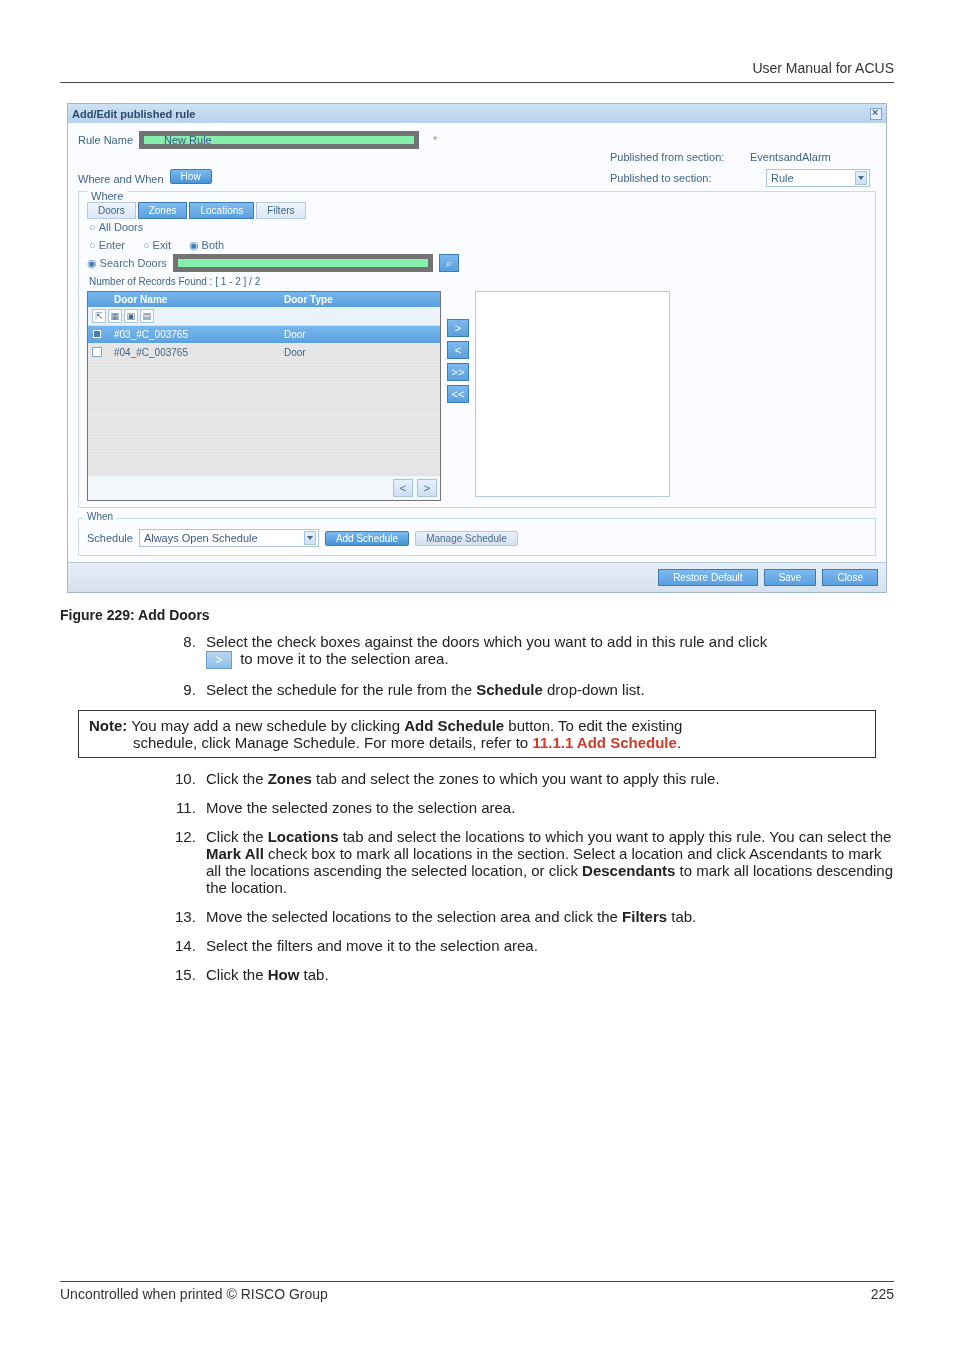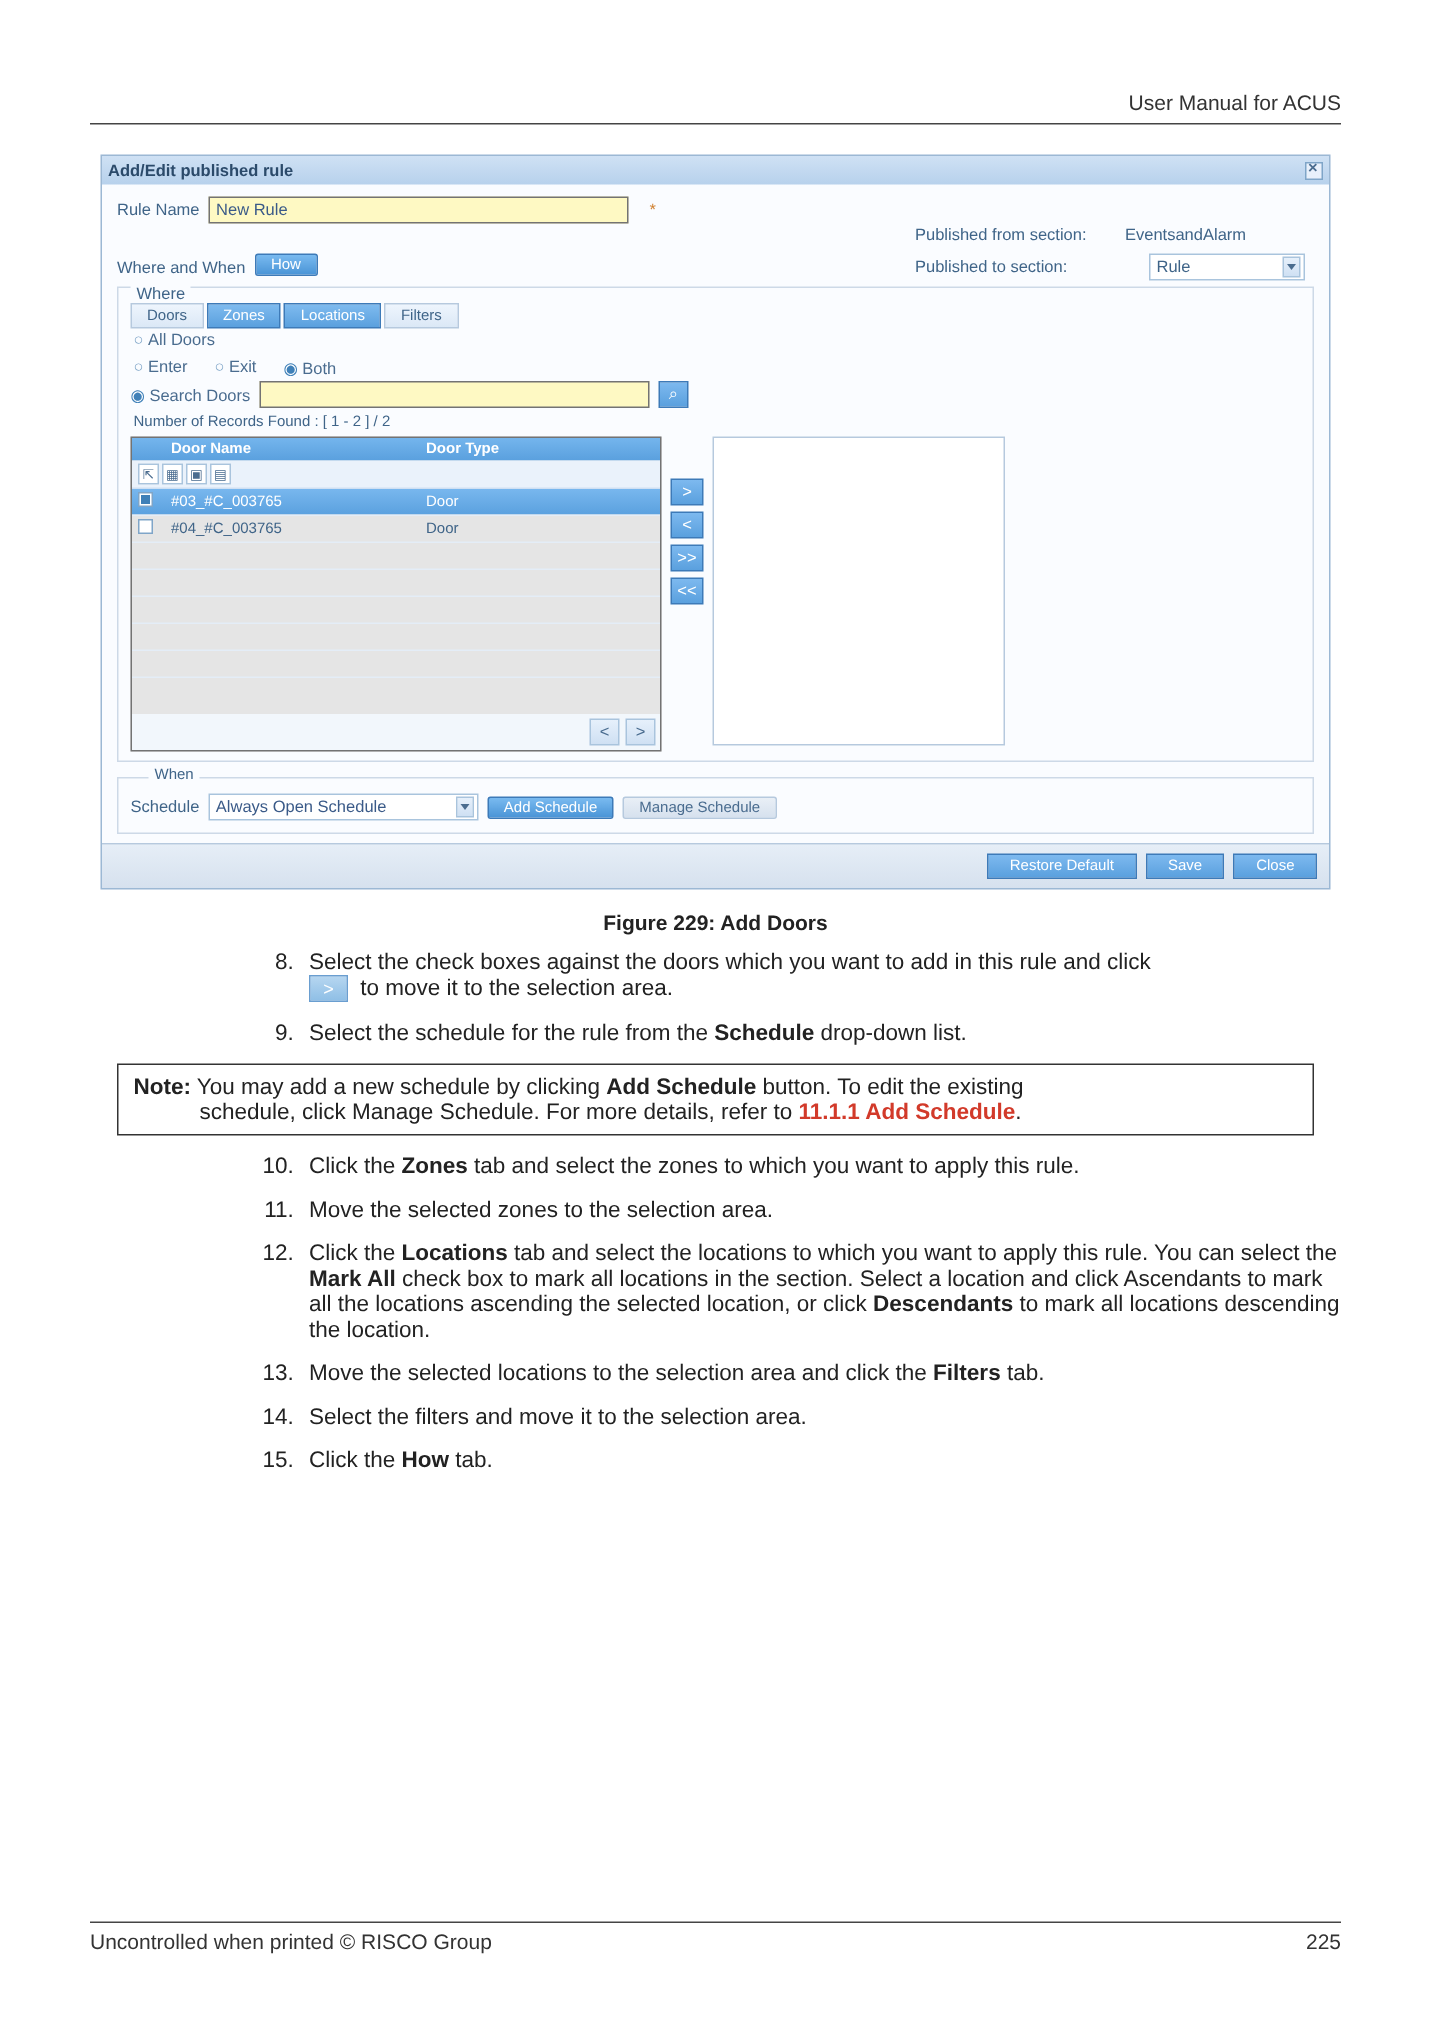--- a/index.html
+++ b/index.html
@@ -52,24 +52,24 @@
     border: 1px solid #7fa5c8;
     position: relative;
   }
   .close-sq:after {
     content: "×"; position: absolute; top: -3px; left: 1px; font-size: 11px; color: #4a6c8f;
   }
   .dialog-body { padding: 8px 10px 6px 10px; }
   .row { display: flex; align-items: center; gap: 6px; margin-bottom: 6px; flex-wrap: wrap; }
   .lbl { color: #3f6488; font-size: 11px; }
   .input-flat {
-    border: 1px solid #737373;
-    background: #fef9c3;
+    border: 5px solid #737373;
+    background: #86efac;
     height: 18px;
-    padding: 0 4px;
+    padding: 0 20px;
     font-size: 11px;
     color: #3a5a88;
   }
   .req-star { color: #d08030; font-size: 11px; margin-left: 8px; }
 
   .right-col {
     position: absolute;
     right: 16px;
     top: 28px;
     width: 260px;
@@ -192,38 +192,38 @@
   .dest-panel {
     width: 195px; height: 206px;
     border: 1px solid #b6c9de; background: #fff;
   }
 
   .when-fs {
     border: 1px solid #cdd9e7; margin-top: 10px; padding: 6px 8px 8px 8px;
     position: relative;
   }
   .when-fs .legend {
-    position: absolute; top: -8px; left: 20px; background: #fafcff;
+    position: absolute; top: -8px; left: 4px; background: #fafcff;
     color: #3f6488; font-size: 10px; padding: 0 4px;
   }
 
   .footer-btns {
     display: flex; gap: 6px; justify-content: flex-end;
     padding: 6px 8px; background: linear-gradient(#e6eef7,#d6e1ee);
     border-top: 1px solid #b6c9de;
   }
   .fbtn {
     font-size: 10px; color: #fff; padding: 2px 14px;
     background: linear-gradient(#7db9ef,#5aa0de);
     border: 1px solid #3d7ab8;
   }
 
   
   .caption {
-    text-align: center; font-weight: bold; font-size: 14px; margin: 14px 0 10px 0;
+    font-weight: bold; font-size: 14px; margin: 14px 0 10px 0;
   }
   ol.steps, ol.steps-cont {
     margin-left: 140px;
     font-size: 15px;
     color: #222;
   }
   ol.steps > li, ol.steps-cont > li { margin-bottom: 12px; padding-left: 6px; }
   ol.steps-cont { margin-top: 4px; }
   .inline-btn {
     display: inline-block; vertical-align: middle;

